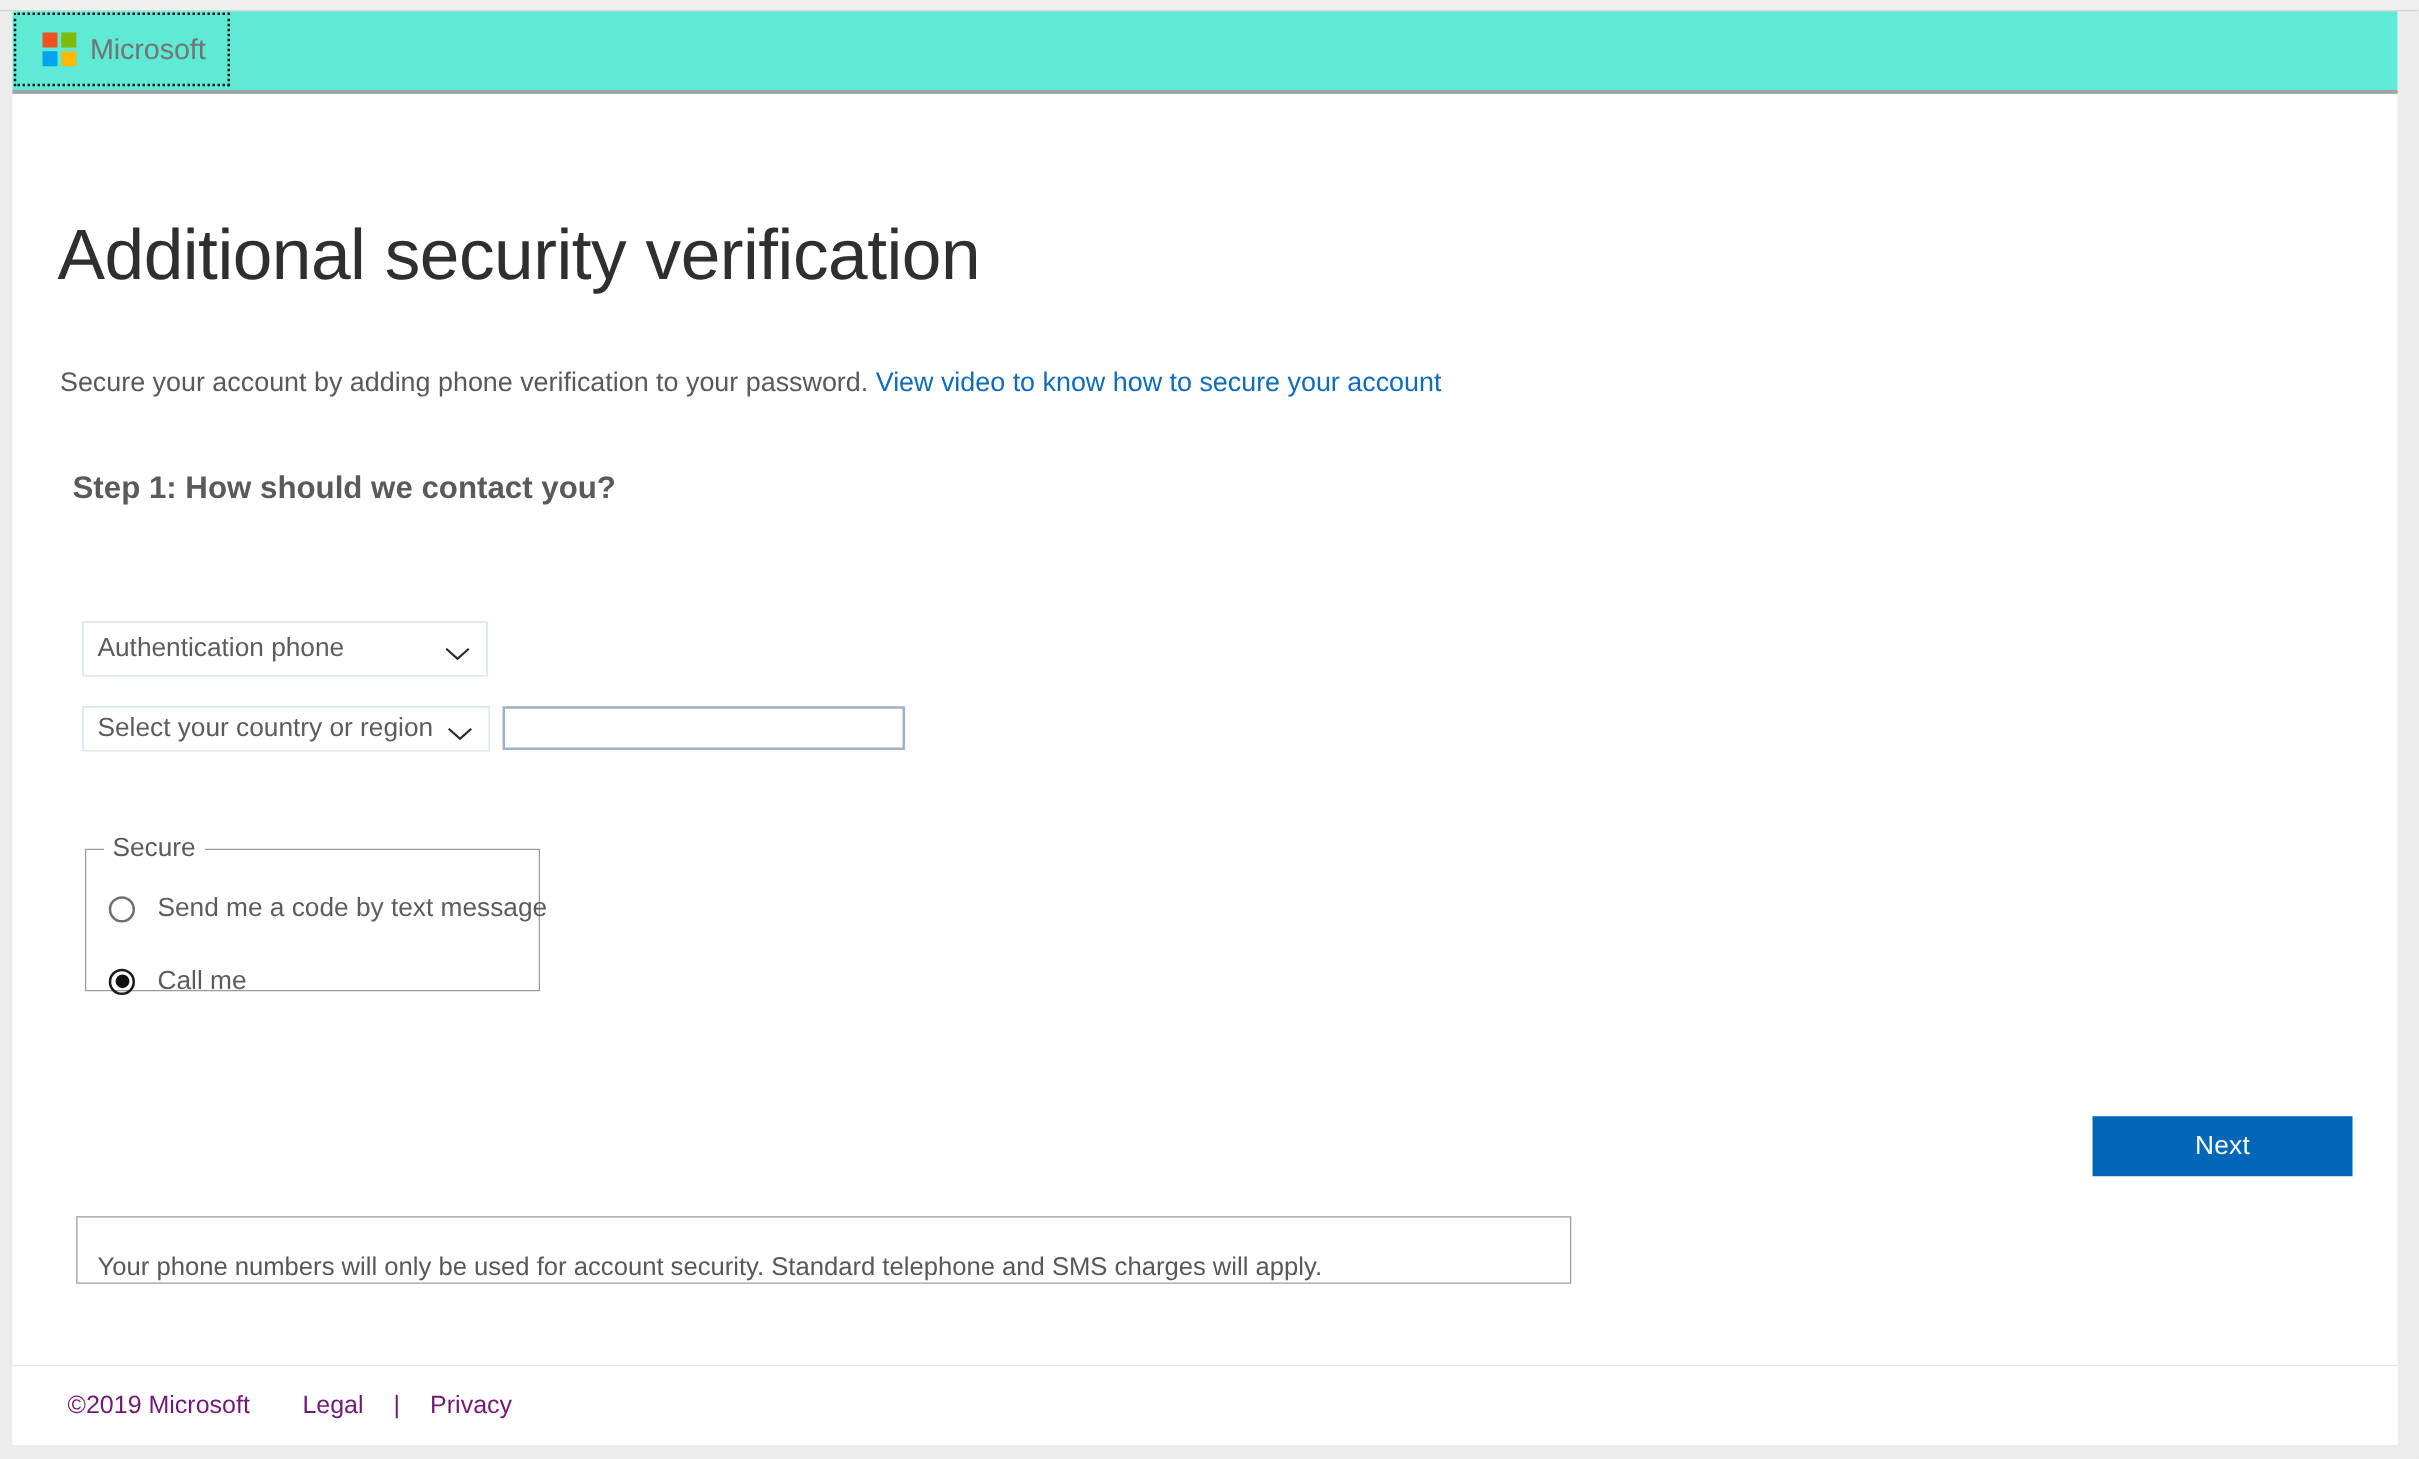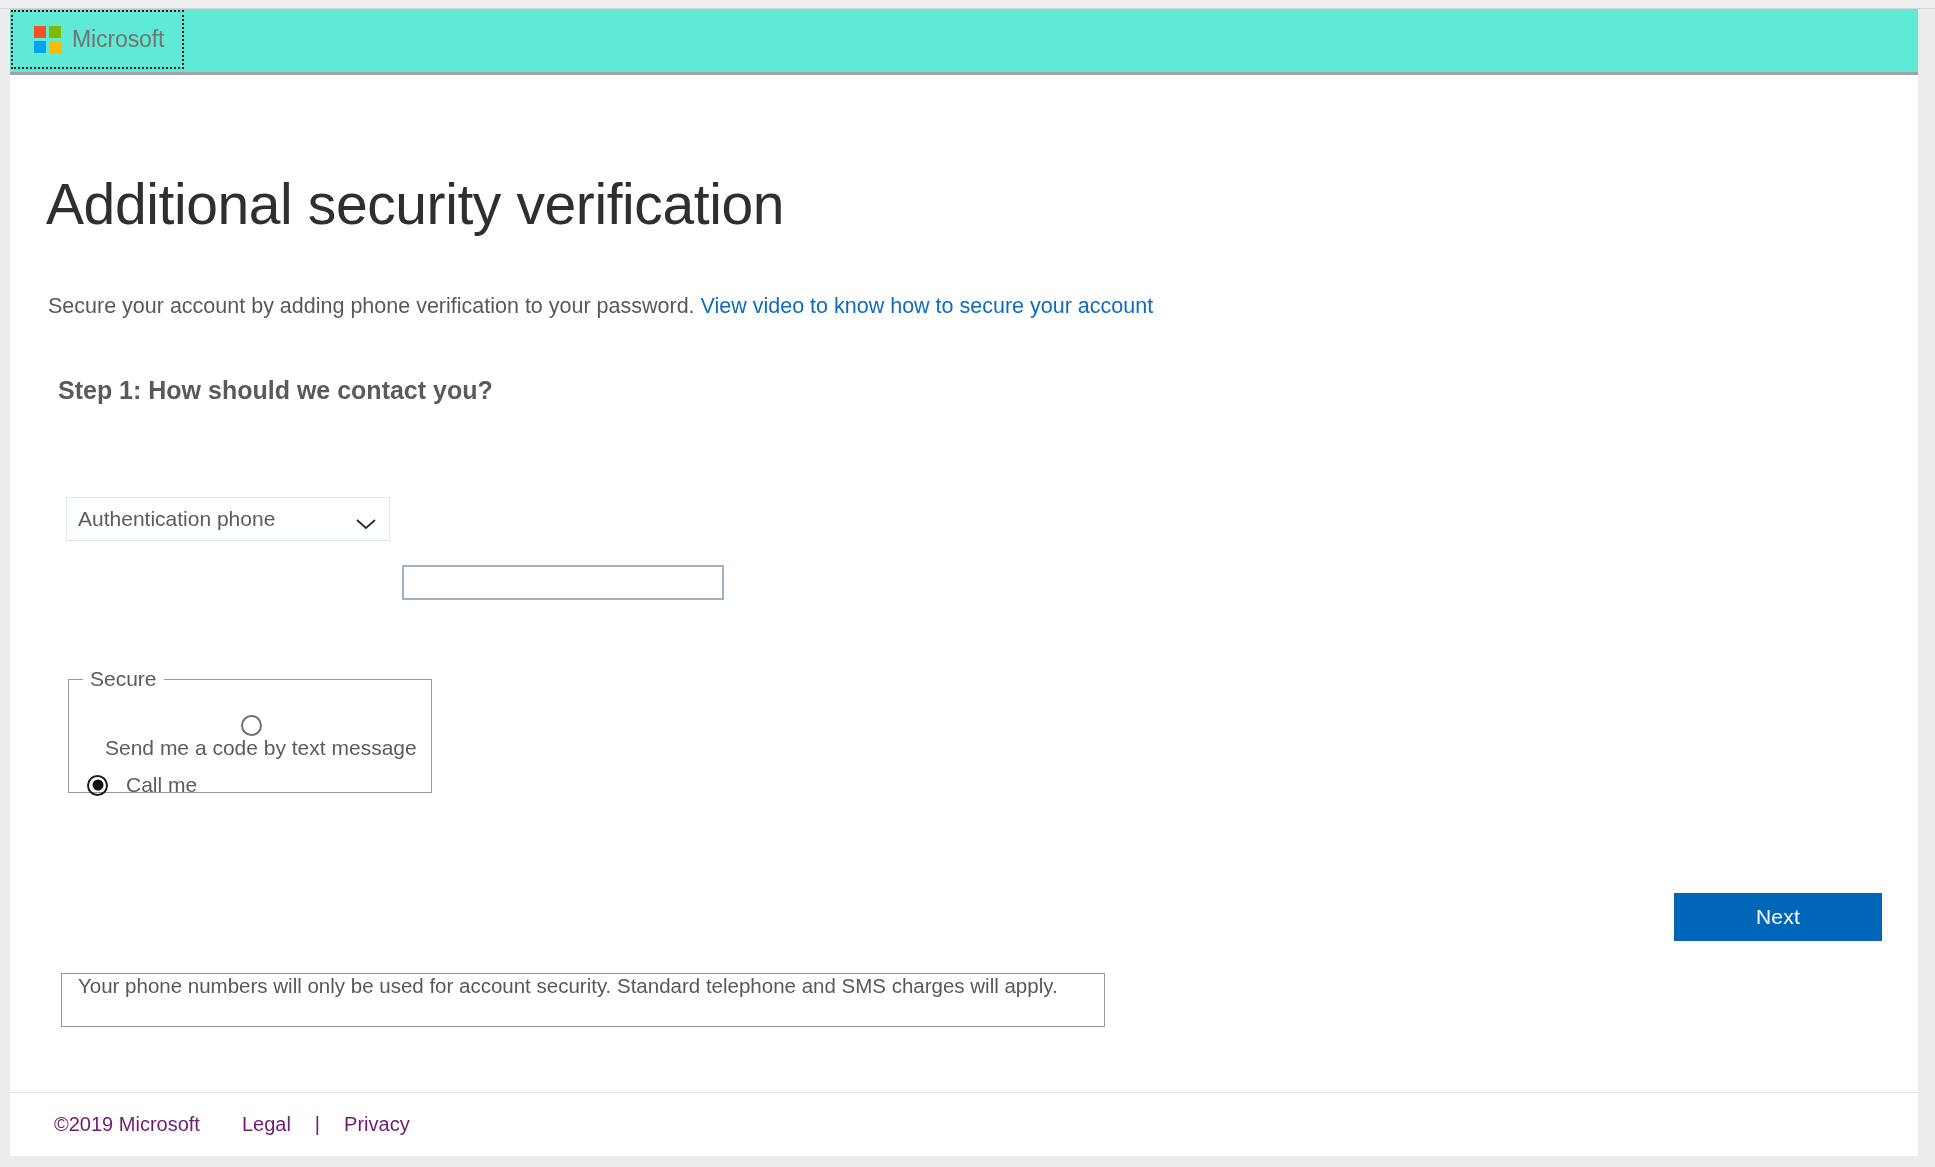--- a/index.html
+++ b/index.html
@@ -172,21 +172,21 @@
     font-size: 21px;
     color: #5c5c5c;
   }
   .radio-row {
     display: flex;
     align-items: center;
     cursor: pointer;
     position: absolute;
     left: 18px;
   }
-  #radio-row-text { top: 24px; flex-direction: column; }
+  #radio-row-text { top: 24px; }
   #radio-row-call { top: 82px; }
   .radio-mark {
     width: 21px;
     height: 21px;
     border-radius: 50%;
     border: 2px solid #6f6f6f;
     box-sizing: border-box;
     position: relative;
     flex: none;
   }
@@ -219,26 +219,26 @@
     font-size: 21px;
     font-family: "Liberation Sans", sans-serif;
     cursor: pointer;
     letter-spacing: 0.2px;
   }
   
   .disclaimer {
     position: absolute;
     left: 51px;
     top: 898px;
-    width: 1044px;
+    width: 1196px;
     height: 54px;
     box-sizing: border-box;
     border: 1px solid #9a9a9a;
     display: flex;
-    align-items: flex-start;
+    align-items: flex-end;
     padding-left: 16px;
     font-size: 20.5px;
     color: #585858;
     white-space: nowrap;
   }
   
   .footer {
     position: absolute;
     left: 0;
     bottom: 0;
@@ -296,20 +296,28 @@
 
       <div class="sel" id="select-auth-method">
         <span>Authentication phone</span>
         <span class="chev">
           <svg viewBox="0 0 22 14" width="22" height="14" aria-hidden="true">
             <path d="M2 3 L11 11 L20 3" fill="none" stroke="#2b2b2b" stroke-width="1.8"></path>
           </svg>
         </span>
       </div>
 
+      <div class="sel" id="select-country">
+        <span>Select your country or region</span>
+        <span class="chev">
+          <svg viewBox="0 0 22 14" width="22" height="14" aria-hidden="true">
+            <path d="M2 3 L11 11 L20 3" fill="none" stroke="#2b2b2b" stroke-width="1.8"></path>
+          </svg>
+        </span>
+      </div>
 
       <input class="phone-input" type="text" placeholder="" style="">
 
       <fieldset class="method-fieldset">
         <legend>Secure</legend>
 
         <div class="radio-row" id="radio-row-text">
           <span class="radio-mark"></span>
           <span class="radio-label">Send me a code by text message</span>
         </div>

